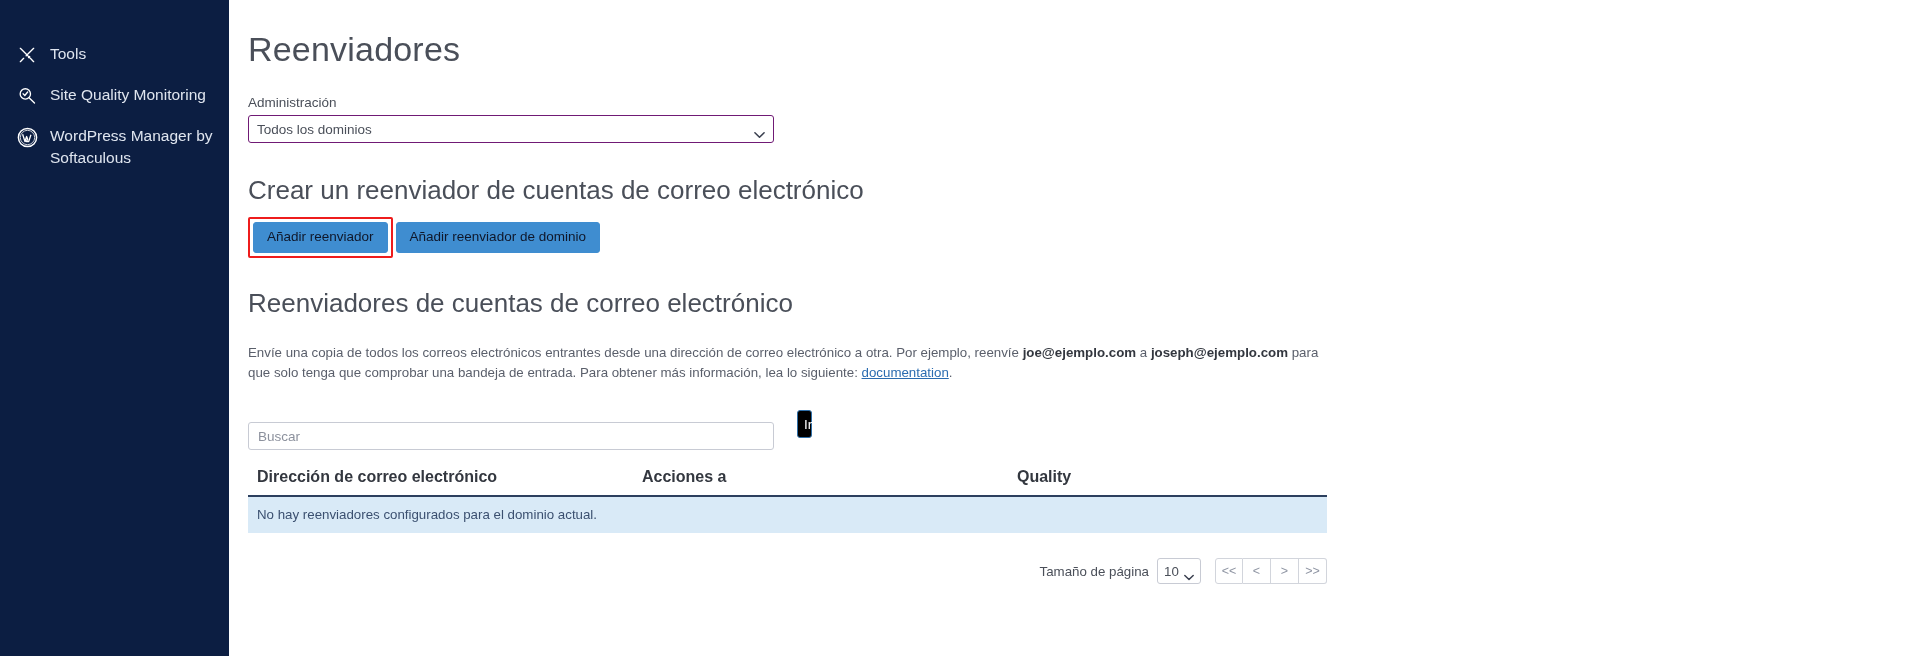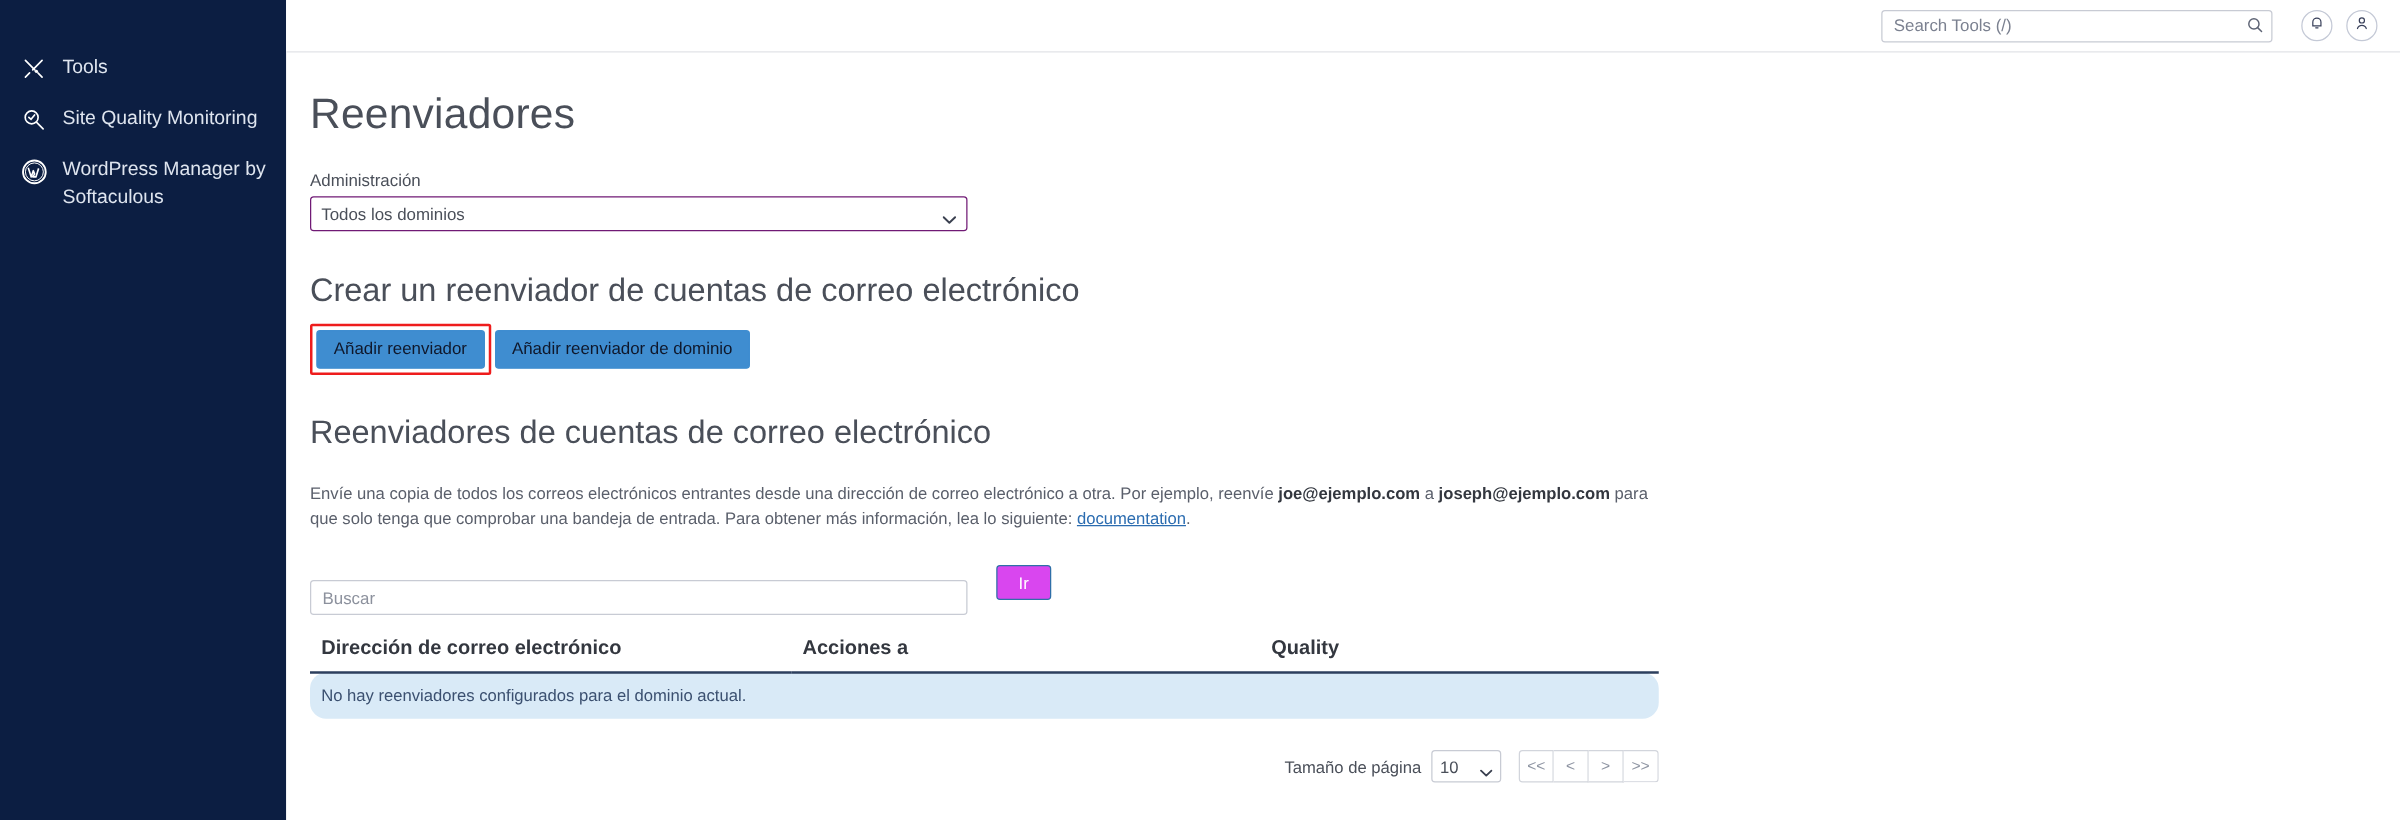--- a/index.html
+++ b/index.html
@@ -210,26 +210,26 @@
     border-radius: 3px;
     padding: 0 9px;
     font-size: 13.5px;
     color: #4a4f59;
     outline: none;
     font-family: "Liberation Sans", sans-serif;
     margin-top: 24px;
   }
   .buscar-input::placeholder { color: #8c919d; }
   .btn-ir {
-    background: #d946ef;
+    background: #000000;
     border: 1px solid #2f6fa8;
     color: #fff;
     border-radius: 3px;
     font-size: 13.5px;
-    width: 44px;
+    width: 15px;
     height: 28px;
     cursor: pointer;
     font-family: "Liberation Sans", sans-serif;
   }
 
   
   .tbl {
     margin-top: 18px;
     width: 1079px;
     border-collapse: collapse;
@@ -240,35 +240,34 @@
     color: #33373f;
     font-weight: bold;
     padding: 0 0 9px 9px;
     border-bottom: 2px solid #2c3f5e;
   }
   .tbl td {
     font-size: 13.3px;
     color: #3b5070;
     background: #d9eaf7;
     padding: 10px 0 11px 9px;
-    border-radius: 13px;
   }
 
   .pager {
     margin-top: 25px;
     width: 1079px;
     display: flex;
     align-items: center;
     justify-content: flex-end;
     gap: 8px;
   }
   .pager-label { font-size: 13.3px; color: #4a4f59; }
   .pagesize-wrap { position: relative; }
   select.pagesize {
-    width: 56px;
+    width: 44px;
     height: 26px;
     border: 1px solid #c8cbd4;
     border-radius: 3px;
     font-size: 13.3px;
     color: #4a4f59;
     padding: 0 6px;
     background: #fff;
     -webkit-appearance: none;
     -moz-appearance: none;
     appearance: none;
@@ -333,49 +332,20 @@
           </svg>
         </span>
         <span class="nav-label">WordPress Manager by Softaculous</span>
       </div>
 
     </div>
   </div>
 
   <div class="pane">
 
-    <div class="topbar">
-      <div class="search-wrap">
-        <input class="search-input" type="text" placeholder="Search Tools (/)" style="">
-        <span class="search-mag">
-          <svg width="14" height="14" viewBox="0 0 24 24" fill="none" stroke="#5d6374" stroke-width="2" stroke-linecap="round">
-            <circle cx="10.5" cy="10.5" r="7"></circle>
-            <path d="M15.6 15.6 L21 21"></path>
-          </svg>
-        </span>
-      </div>
-
-      <div class="circle-btn">
-        <span>
-          <svg width="13" height="13" viewBox="0 0 24 24" fill="none" stroke="#39405a" stroke-width="1.8" stroke-linecap="round">
-            <path d="M6 16 V10.5 a6 6 0 0 1 12 0 V16 H6 Z"></path>
-            <path d="M10.3 19 h3.4"></path>
-          </svg>
-        </span>
-      </div>
-
-      <div class="circle-btn">
-        <span>
-          <svg width="13" height="13" viewBox="0 0 24 24" fill="none" stroke="#39405a" stroke-width="1.8" stroke-linecap="round">
-            <circle cx="12" cy="8" r="3.8"></circle>
-            <path d="M5.5 20 a6.8 6.8 0 0 1 13 0"></path>
-          </svg>
-        </span>
-      </div>
-    </div>
 
     <div class="content">
 
       <h1 class="page-title">Reenviadores</h1>
 
       <div class="field-label">Administración</div>
 
       <div class="select-box">
         <select class="styled">
           <option>Todos los dominios</option>

